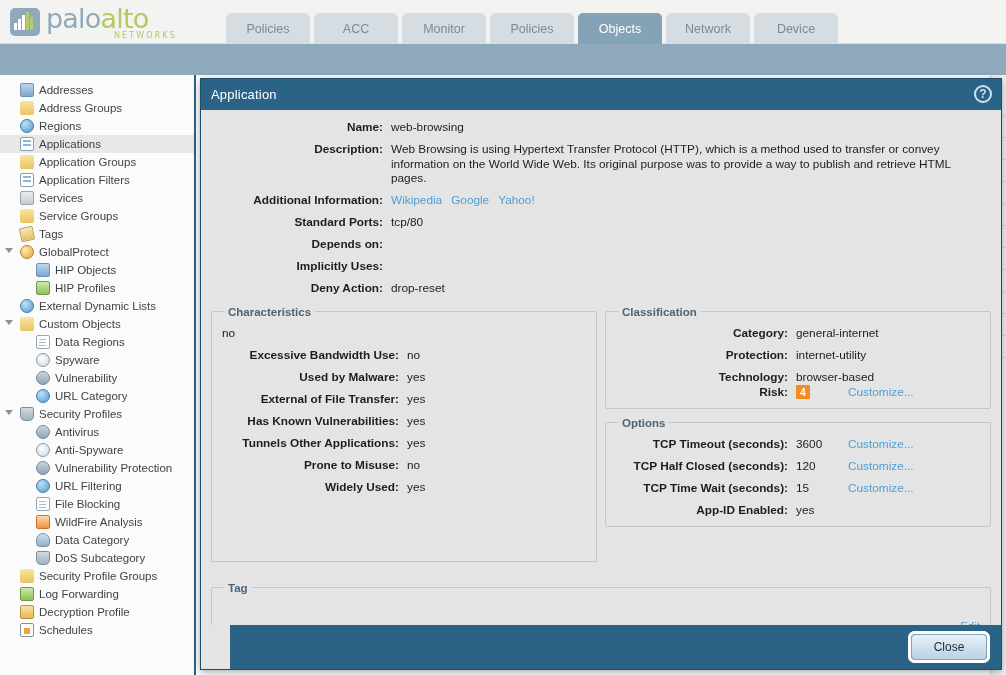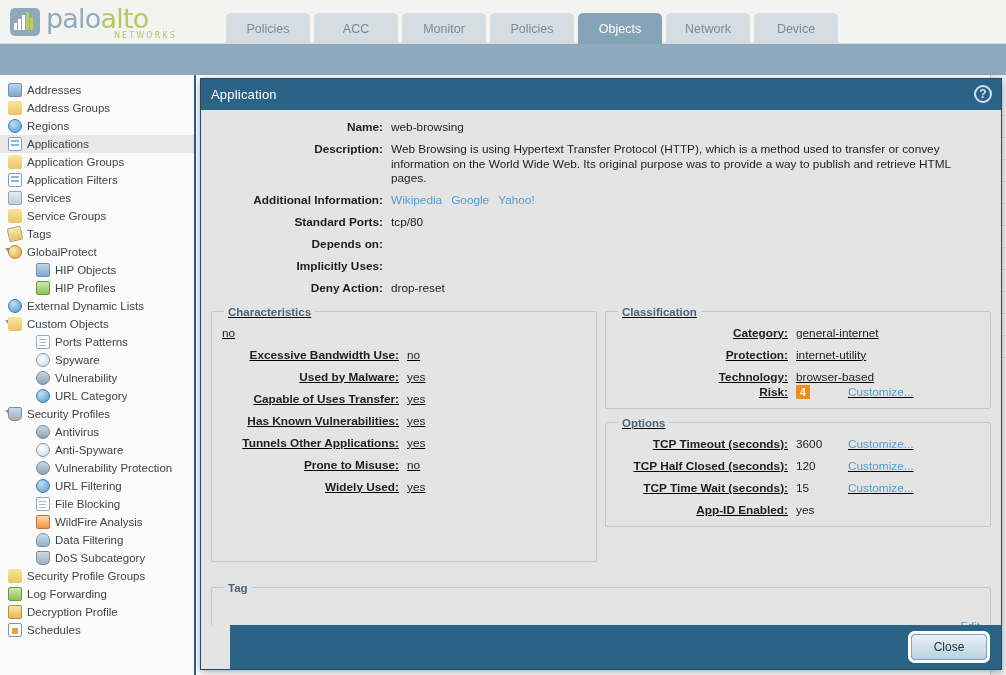--- a/index.html
+++ b/index.html
@@ -70,21 +70,21 @@
 
   
   .sidebar {
     position: absolute; left: 0; top: 0; width: 196px; height: 600px;
     background: #fbfbfb; border-right: 2px solid #2b6387;
     overflow: hidden; padding-top: 6px;
   }
   .nav-item {
     position: relative; height: 18px; display: flex; align-items: center;
     font-size: 11.5px; color: #3d4448; cursor: pointer; white-space: nowrap;
-    padding-left: 8px;
+    padding-left: 20px;
   }
   .nav-item.selected { background: #e8e8e8; }
   .nav-item.lvl1 { padding-left: 36px; }
   .nav-item .twisty {
     position: absolute; left: 5px; top: 5px;
     width: 0; height: 0; border-left: 4.5px solid transparent;
     border-right: 4.5px solid transparent; border-top: 5px solid #8a9096;
   }
   .ico {
     width: 14px; height: 14px; margin-right: 5px; flex: none;
@@ -156,21 +156,21 @@
   .flabel {
     width: 180px; flex: none; text-align: right; padding-right: 8px;
     font-size: 11.8px; font-weight: bold; color: #1d1d1d; line-height: 15px;
   }
   .fvalue { font-size: 11.8px; color: #1d1d1d; line-height: 15px; }
   .fvalue.desc { max-width: 585px; line-height: 14.5px; }
   .link { color: #4f9ed4; cursor: pointer; }
   .links-row .link { margin-right: 9px; }
 
   
-  .panels { display: flex; gap: 8px; margin-top: 10px; text-decoration: underline; }
+  .panels { display: flex; gap: 8px; margin-top: 10px; }
   .col-left  { width: 388px; }
   .col-right { width: 388px; display: flex; flex-direction: column; gap: 8px; }
 
   fieldset.box {
     border: 1px solid #c6c6c6; border-radius: 2px;
     margin: 0; padding: 8px 10px 8px 10px; background: #e4e4e4;
   }
   fieldset.box > legend {
     font-size: 11.5px; font-weight: bold; color: #4c6477;
     padding: 0 4px; margin-left: 2px;
@@ -294,21 +294,21 @@
           <span class="ico globe"></span>
           <span class="nav-label">External Dynamic Lists</span>
         </div>
         <div class="nav-item">
           <div class="twisty"></div>
           <span class="ico gold"></span>
           <span class="nav-label">Custom Objects</span>
         </div>
         <div class="nav-item lvl1">
           <span class="ico doc"></span>
-          <span class="nav-label">Ports Patterns</span>
+          <span class="nav-label">Data Regions</span>
         </div>
         <div class="nav-item lvl1">
           <span class="ico lens"></span>
           <span class="nav-label">Spyware</span>
         </div>
         <div class="nav-item lvl1">
           <span class="ico bug"></span>
           <span class="nav-label">Vulnerability</span>
         </div>
         <div class="nav-item lvl1">
@@ -339,21 +339,21 @@
         <div class="nav-item lvl1">
           <span class="ico doc"></span>
           <span class="nav-label">File Blocking</span>
         </div>
         <div class="nav-item lvl1">
           <span class="ico fire"></span>
           <span class="nav-label">WildFire Analysis</span>
         </div>
         <div class="nav-item lvl1">
           <span class="ico person"></span>
-          <span class="nav-label">Data Filtering</span>
+          <span class="nav-label">Data Category</span>
         </div>
         <div class="nav-item lvl1">
           <span class="ico shield"></span>
           <span class="nav-label">DoS Subcategory</span>
         </div>
         <div class="nav-item">
           <span class="ico gold"></span>
           <span class="nav-label">Security Profile Groups</span>
         </div>
         <div class="nav-item">
@@ -440,21 +440,21 @@
                   </div>
                   <div class="frow">
                     <div class="flabel">Excessive Bandwidth Use:</div>
                     <div class="fvalue">no</div>
                   </div>
                   <div class="frow">
                     <div class="flabel">Used by Malware:</div>
                     <div class="fvalue">yes</div>
                   </div>
                   <div class="frow">
-                    <div class="flabel">Capable of Uses Transfer:</div>
+                    <div class="flabel">External of File Transfer:</div>
                     <div class="fvalue">yes</div>
                   </div>
                   <div class="frow">
                     <div class="flabel">Has Known Vulnerabilities:</div>
                     <div class="fvalue">yes</div>
                   </div>
                   <div class="frow">
                     <div class="flabel">Tunnels Other Applications:</div>
                     <div class="fvalue">yes</div>
                   </div>

